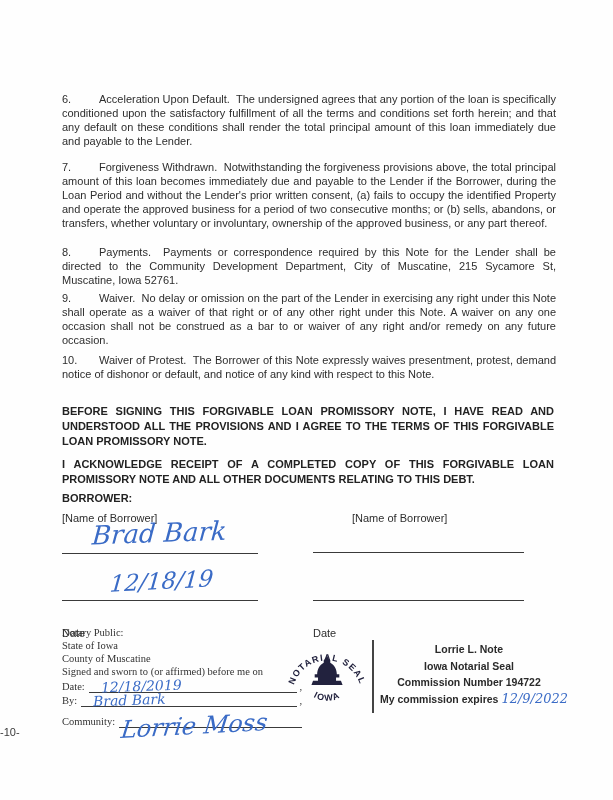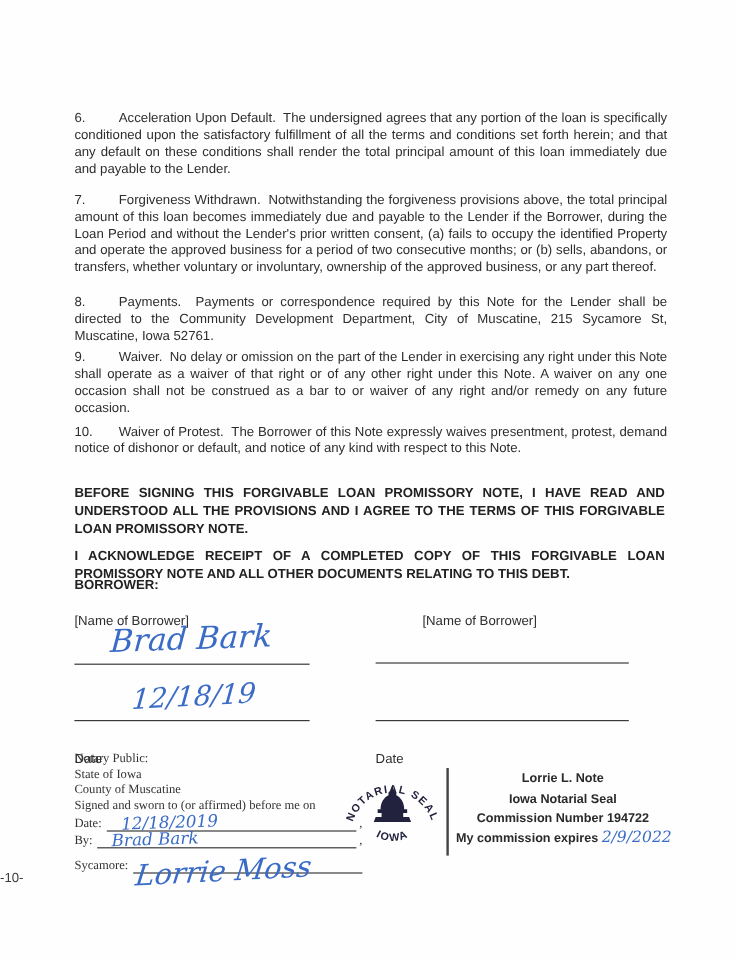--- a/index.html
+++ b/index.html
@@ -29,21 +29,21 @@
   .phead{}
   .bold-para{
     position:absolute;
     left:62px;width:492px;
     font-size:11px;line-height:15px;
     font-weight:bold;
     text-align:justify;
     color:#222;
   }
   .borrower-heading{
-    position:absolute;left:62px;top:482px;
+    position:absolute;left:62px;top:492px;
     font-size:11px;font-weight:bold;color:#222;
   }
   .sig-label{
     position:absolute;font-size:11px;color:var(--ink);text-align:right;
   }
   .sig-line{
     position:absolute;height:0;border-top:1.3px solid #3a3a3a;
   }
   .sig-caption{
     position:absolute;font-size:11px;color:var(--ink);margin-top:24px;
@@ -143,21 +143,21 @@
       <span class="n-suffix">,</span>
     </div>
     <div class="n-row">
       <span class="n-label">By:</span>
       <span class="n-line">
         <span class="n-hand">Brad Bark</span>
       </span>
       <span class="n-suffix">,</span>
     </div>
     <div class="n-row" style="margin-top:6px">
-      <span class="n-label">Sycamore:</span>
+      <span class="n-label">Community:</span>
       <span class="n-line">
         <span class="n-hand n-hand-sig">Lorrie Moss</span>
       </span>
     </div>
   </div>
 
   <svg class="seal-svg" viewBox="0 0 100 100">
     <path id="arcT" d="M 9,70 A 42 42 0 0 1 91,70" fill="none"></path>
     <path id="arcB" d="M 26,76 A 33 33 0 0 0 74,76" fill="none"></path>
     <text font-size="11" font-weight="bold" fill="#22223e" letter-spacing="1.5" font-family="Liberation Sans, sans-serif">
@@ -167,18 +167,18 @@
       <textPath href="#arcB" startOffset="50%" text-anchor="middle">IOWA</textPath>
     </text>
     <path fill="#22223e" d="M50 29 L51.5 35 L54 37 L54 40 C59 42.5 62 48 62 54 L65 54 L65 58 L61 58 L61 62 L39 62 L39 58 L35 58 L35 54 L38 54 C38 48 41 42.5 46 40 L46 37 L48.5 35 Z M33 62 L67 62 L69 67 L31 67 Z"></path>
   </svg>
   <div class="seal-divider"></div>
 
   <div class="stamp-block">
     <div>Lorrie L. Note</div>
     <div style="font-weight:bold">Iowa Notarial Seal</div>
     <div>Commission Number 194722</div>
-    <div class="stamp-expires"><span>My commission expires</span> <span class="stamp-hand">2/9/2022</span></div>
+    <div class="stamp-expires"><span>My commission expires</span> <span class="stamp-hand">12/9/2022</span></div>
   </div>
 
   <div class="page-number">-10-</div>
 
 </div>
 
 </body></html>

